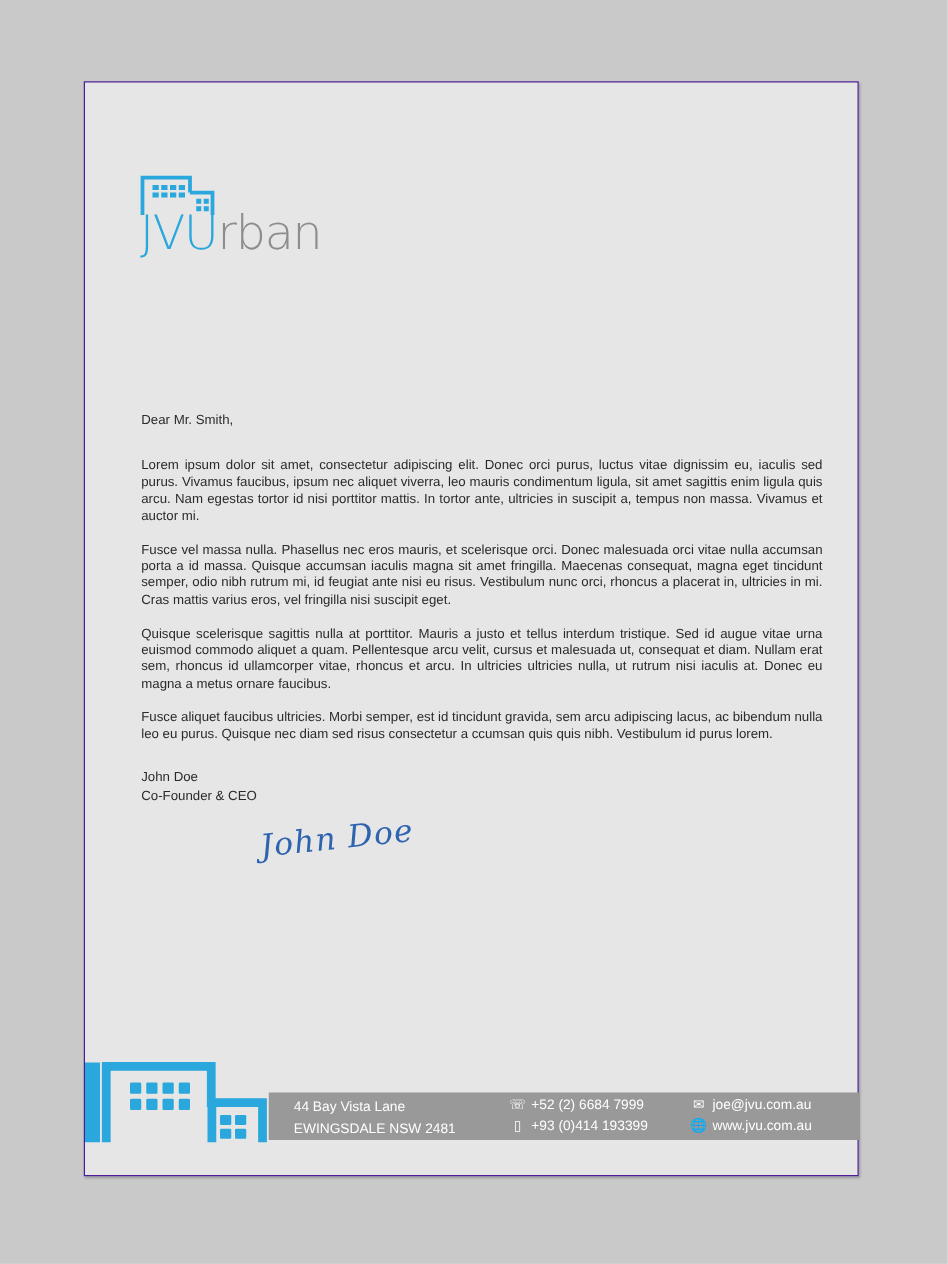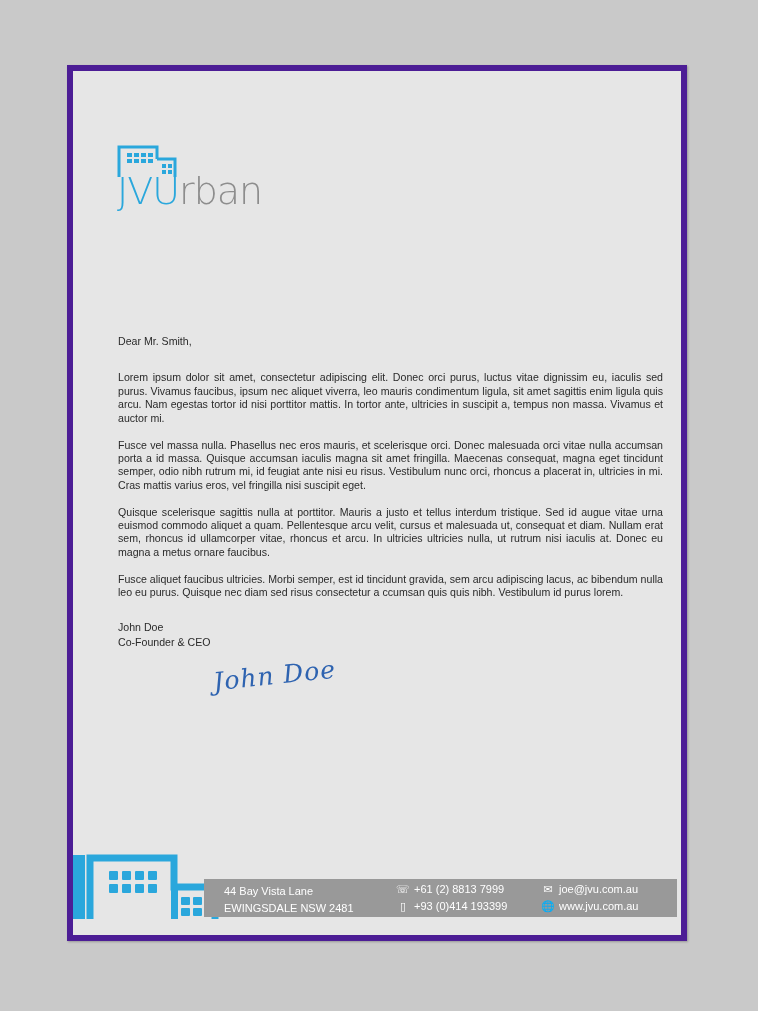--- a/index.html
+++ b/index.html
@@ -8,21 +8,21 @@
     background: #c9c9c9;
     position: relative;
     overflow: hidden;
     font-family: "Liberation Sans", "DejaVu Sans", sans-serif;
   }
   .page {
     position: absolute;
     left: 67px; top: 65px;
     width: 620px; height: 876px;
     background: #e6e6e6;
-    border: 6px solid #4c1d95;
+    border: 1px solid #4c1d95;
     box-shadow: 1px 1px 2px rgba(0,0,0,0.25);
     box-sizing: border-box;
   }
   
   .logo { position: absolute; left: 44px; top: 74px; width: 160px; height: 70px; }
   .logo svg { position: absolute; left: 0; top: 0; }
   .logo-text {
     position: absolute; left: 0; top: 24px;
     font-size: 38px; letter-spacing: -1px; line-height: 44px;
     font-family: "DejaVu Sans", sans-serif; font-weight: 300;
@@ -39,21 +39,21 @@
   .sign { margin-top: 20px; line-height: 15px; }
   .signature {
     position: absolute; left: 140px; top: 590px;
     font-family: "DejaVu Serif", serif; font-style: italic;
     color: #2e63b0; font-size: 25px; transform: rotate(-6deg);
     letter-spacing: 1px;
   }
 
   
   .footer-bar {
-    position: absolute; left: 131px; top: 808px;
+    position: absolute; left: 147px; top: 808px;
     width: 473px; height: 38px; background: #999999;
     color: #ffffff; font-size: 11px;
   }
   .footer-col { position: absolute; top: 3px; line-height: 17px; }
   .footer-col .row { display: flex; align-items: center; white-space: nowrap; }
   .icon { display: inline-block; width: 14px; margin-right: 4px; text-align: center; font-size: 11px; }
   .building { position: absolute; left: 0; top: 782px; }
 </style>
 </head>
 <body>
@@ -120,21 +120,21 @@
   </svg>
 
   <div class="footer-bar">
     <div class="footer-col" style="left:20px; top:4px;">
       <div class="row">44 Bay Vista Lane</div>
       <div class="row">EWINGSDALE NSW 2481</div>
     </div>
     <div class="footer-col" style="left:192px; top:2px;">
       <div class="row">
         <span class="icon">☏</span>
-        <span>+61 (2) 8813 7999</span>
+        <span>+52 (2) 6684 7999</span>
       </div>
       <div class="row">
         <span class="icon">▯</span>
         <span>+93 (0)414 193399</span>
       </div>
     </div>
     <div class="footer-col" style="left:337px; top:2px;">
       <div class="row">
         <span class="icon">✉</span>
         <span>joe@jvu.com.au</span>

